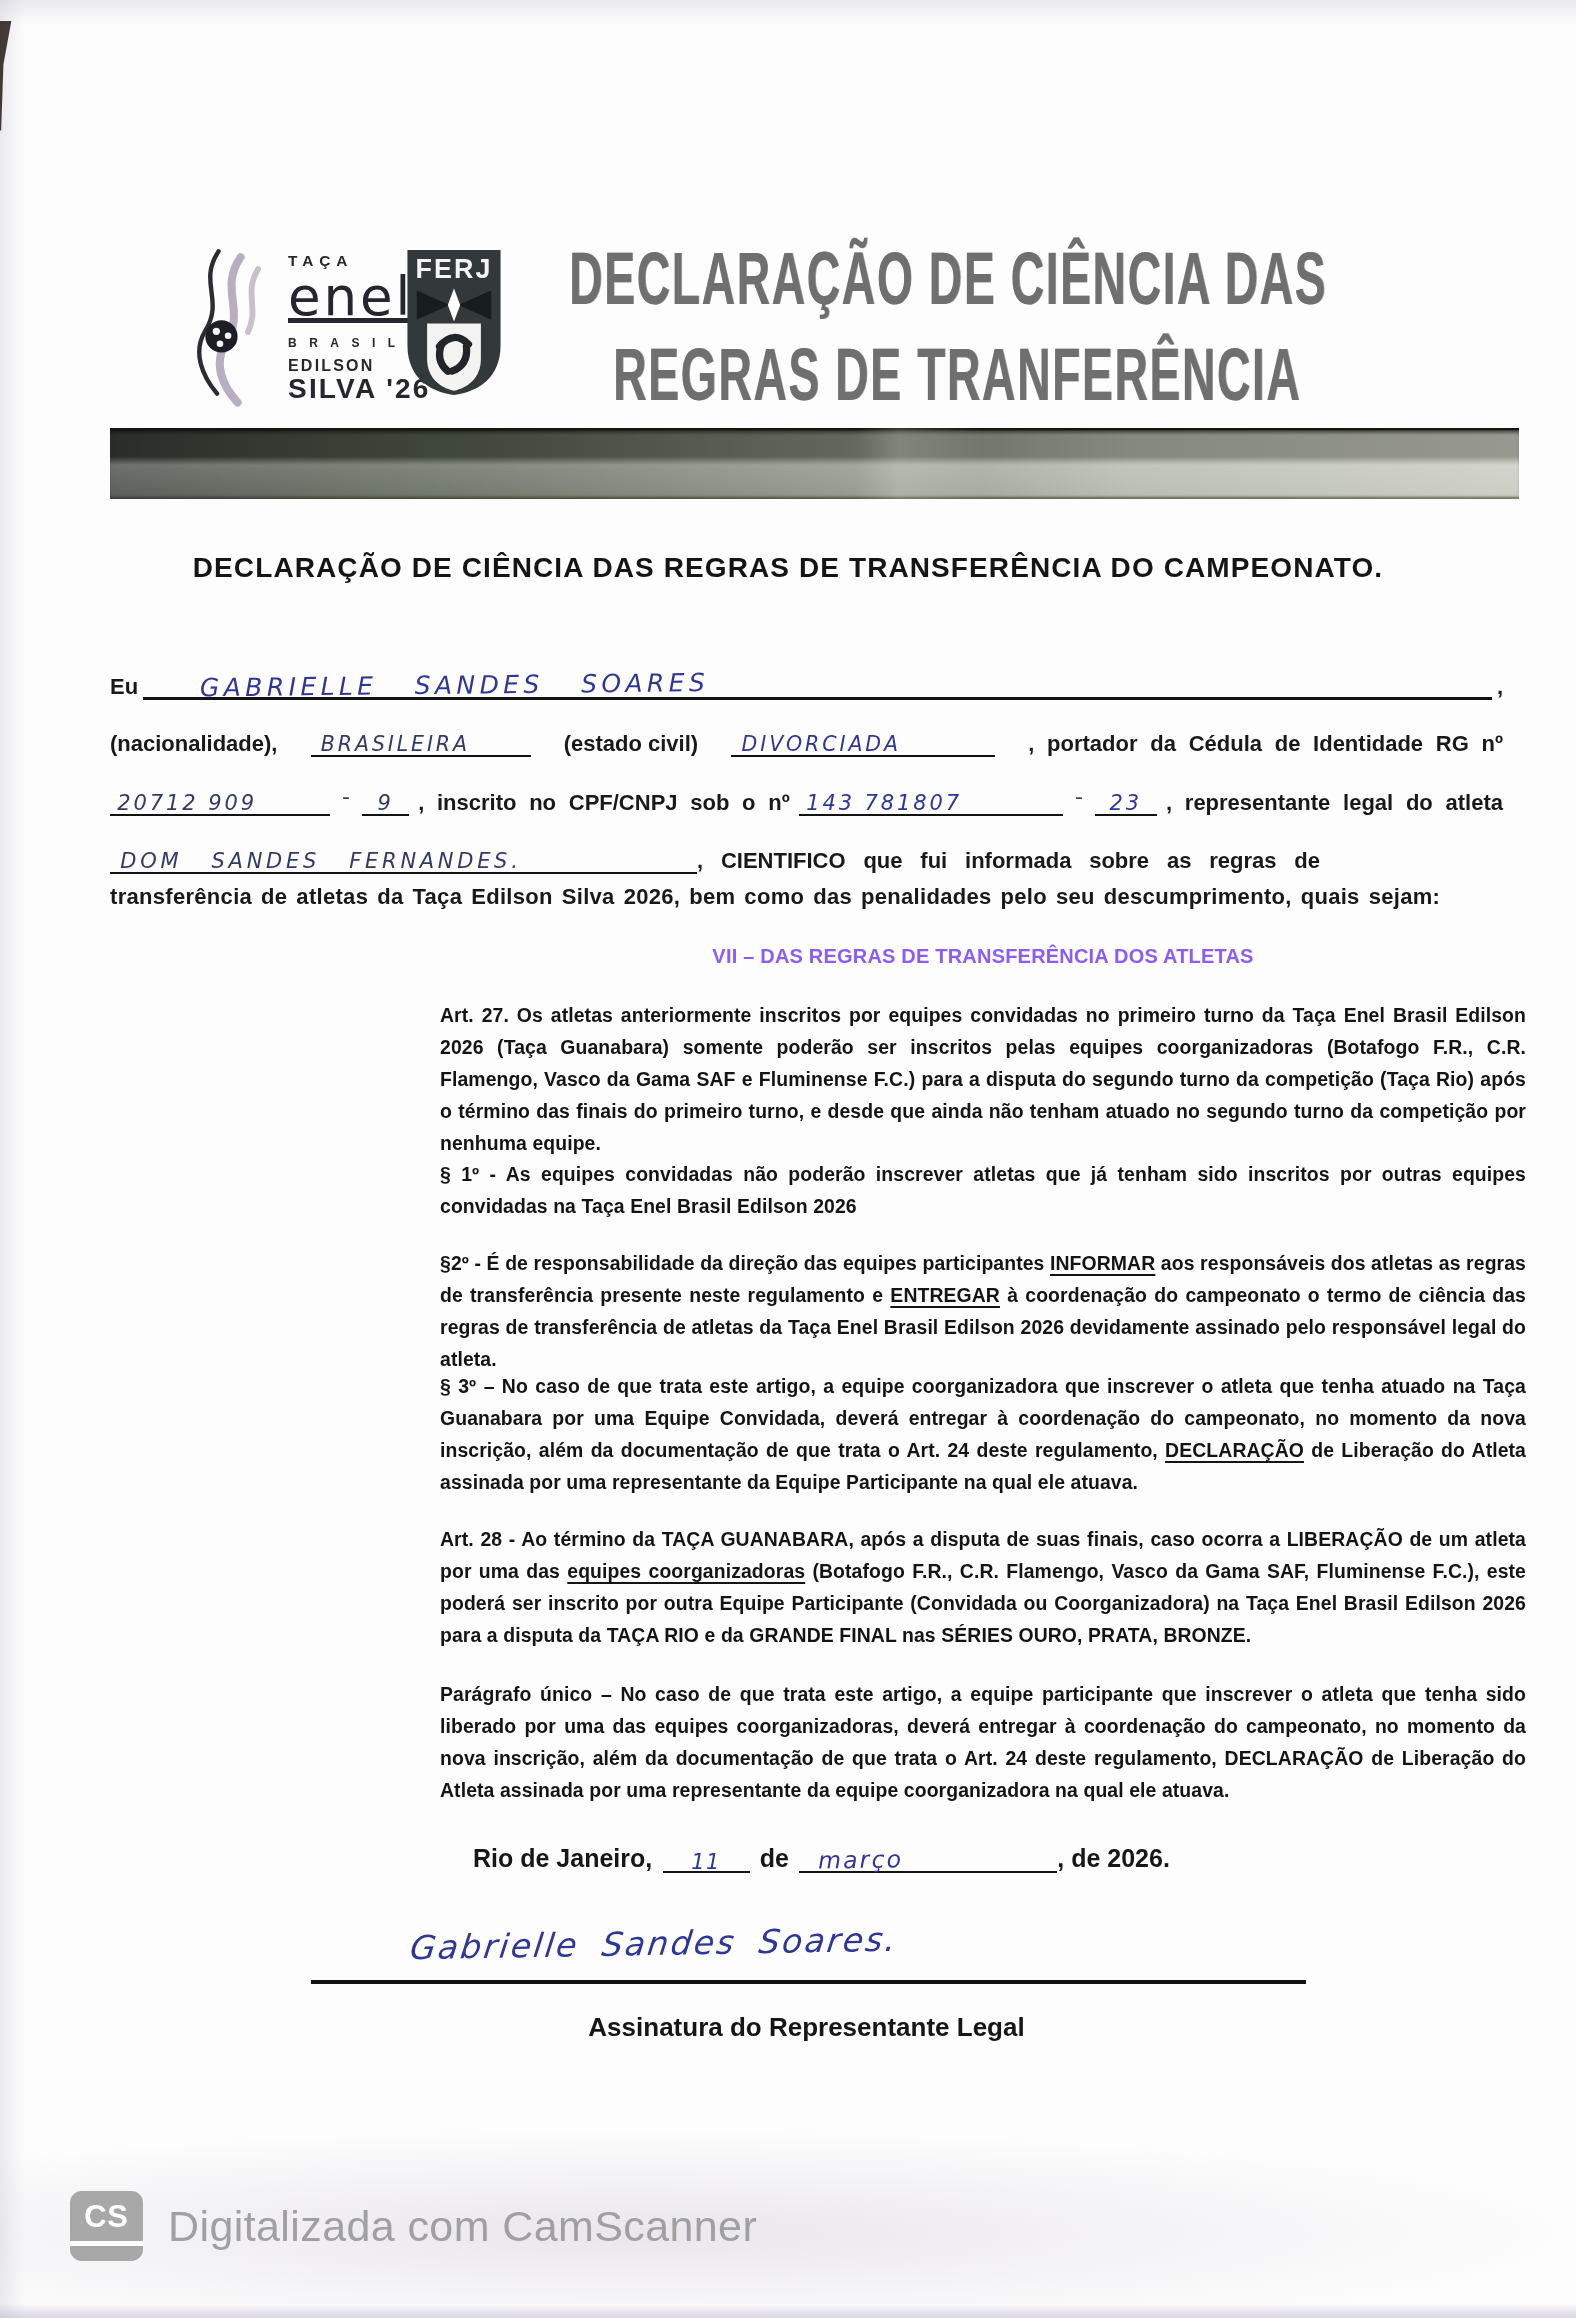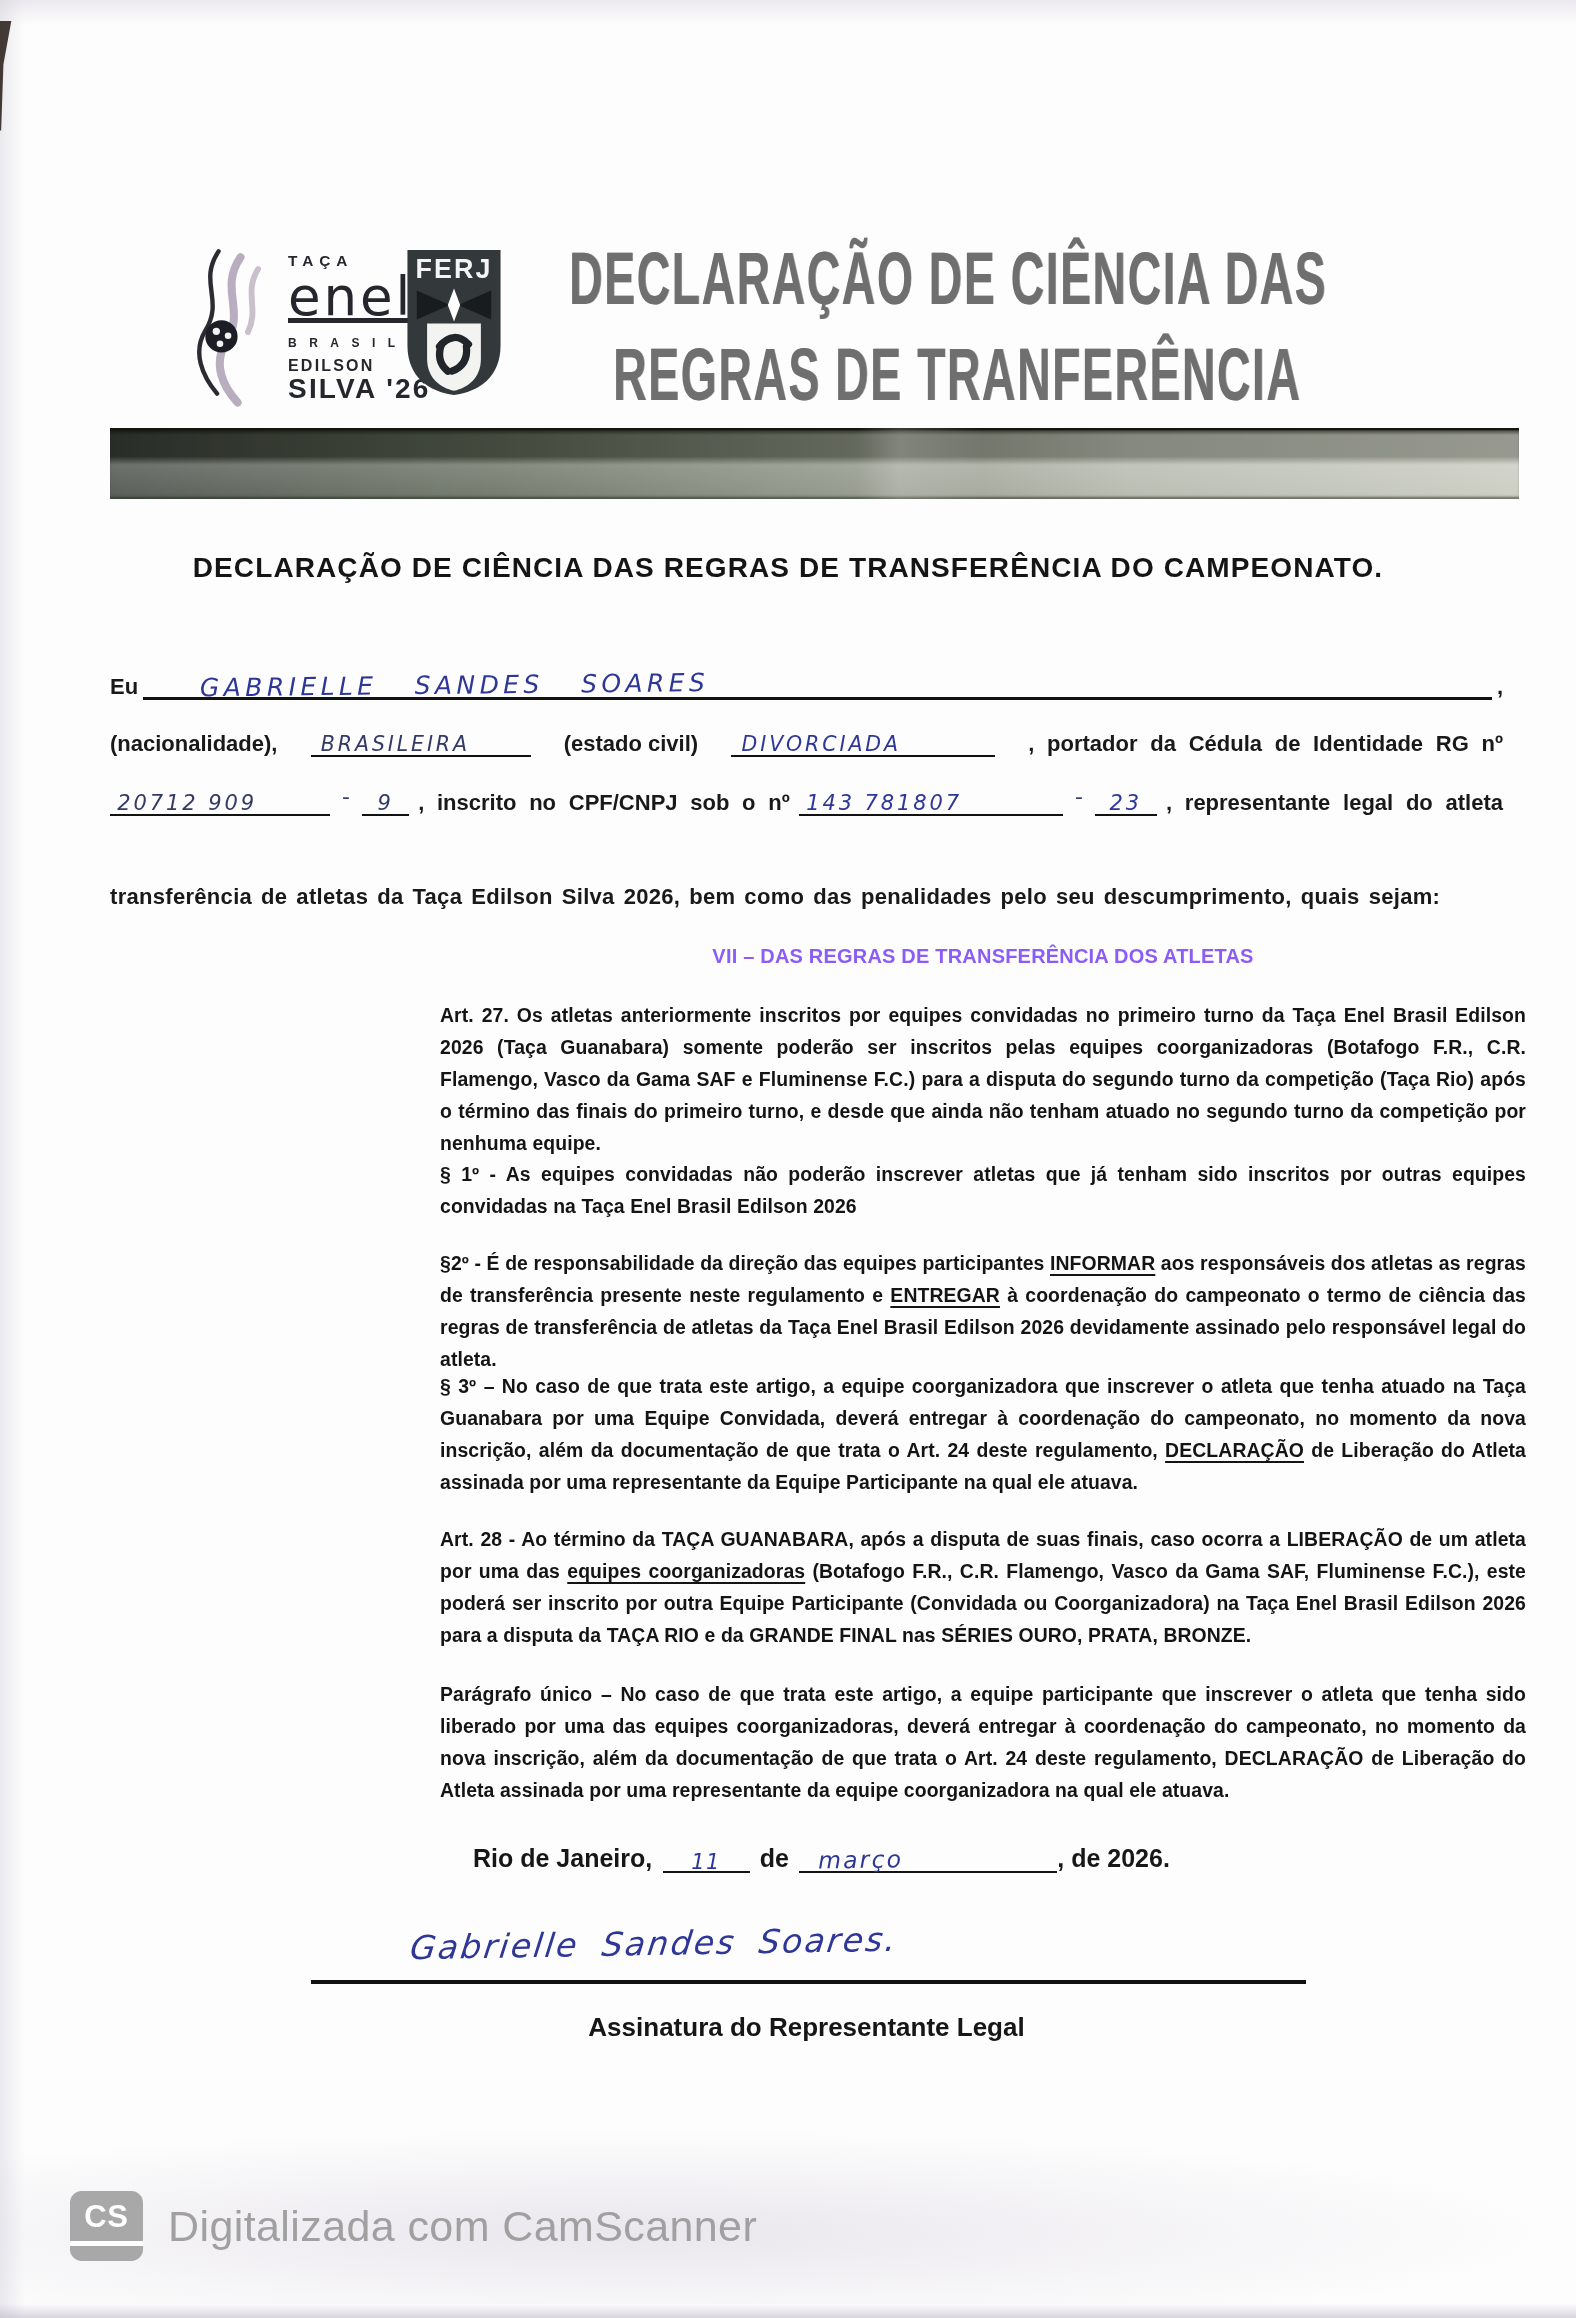--- a/index.html
+++ b/index.html
@@ -171,20 +171,26 @@
     <span class="fill" style="min-width:264px;">
       <span class="hw hw-num">143 781807</span>
     </span>
     <span class="hw-dash">-</span>
     <span class="fill" style="min-width:62px;justify-content:center;">
       <span class="hw hw-num">23</span>
     </span>
     <span class="lbl ws">, representante legal do atleta</span>
   </div>
 
+  <div class="intro-line" style="top:831px;height:43px;">
+    <span class="fill" style="min-width:587px;">
+      <span class="hw hw-athlete hw-navy">DOM SANDES FERNANDES.</span>
+    </span>
+    <span class="lbl" style="word-spacing:11.7px;">, CIENTIFICO que fui informada sobre as regras de</span>
+  </div>
 
   <div class="intro-line intro-5" style="top:884px;">transferência de atletas da Taça Edilson Silva 2026, bem como das penalidades pelo seu descumprimento, quais sejam:</div>
 
   <div class="sec-heading">VII – DAS REGRAS DE TRANSFERÊNCIA DOS ATLETAS</div>
 
   <div class="para" style="top:999px;"><span>Art. 27. Os atletas anteriormente inscritos por equipes convidadas no primeiro turno da Taça Enel Brasil Edilson 2026 (Taça Guanabara) somente poderão ser inscritos pelas equipes coorganizadoras (Botafogo F.R., C.R. Flamengo, Vasco da Gama SAF e Fluminense F.C.) para a disputa do segundo turno da competição (Taça Rio) após o término das finais do primeiro turno, e desde que ainda não tenham atuado no segundo turno da competição por nenhuma equipe.</span></div>
   <div class="para" style="top:1158px;"><span>§ 1º - As equipes convidadas não poderão inscrever atletas que já tenham sido inscritos por outras equipes convidadas na Taça Enel Brasil Edilson 2026</span></div>
   <div class="para" style="top:1247px;"><span>§2º - É de responsabilidade da direção das equipes participantes </span><span class="useg">INFORMAR</span><span> aos responsáveis dos atletas as regras de transferência presente neste regulamento e </span><span class="useg">ENTREGAR</span><span> à coordenação do campeonato o termo de ciência das regras de transferência de atletas da Taça Enel Brasil Edilson 2026 devidamente assinado pelo responsável legal do atleta.</span></div>
   <div class="para" style="top:1370px;"><span>§ 3º – No caso de que trata este artigo, a equipe coorganizadora que inscrever o atleta que tenha atuado na Taça Guanabara por uma Equipe Convidada, deverá entregar à coordenação do campeonato, no momento da nova inscrição, além da documentação de que trata o Art. 24 deste regulamento, </span><span class="useg">DECLARAÇÃO</span><span> de Liberação do Atleta assinada por uma representante da Equipe Participante na qual ele atuava.</span></div>
   <div class="para" style="top:1523px;"><span>Art. 28 - Ao término da TAÇA GUANABARA, após a disputa de suas finais, caso ocorra a LIBERAÇÃO de um atleta por uma das </span><span class="useg">equipes coorganizadoras</span><span> (Botafogo F.R., C.R. Flamengo, Vasco da Gama SAF, Fluminense F.C.), este poderá ser inscrito por outra Equipe Participante (Convidada ou Coorganizadora) na Taça Enel Brasil Edilson 2026 para a disputa da TAÇA RIO e da GRANDE FINAL nas SÉRIES OURO, PRATA, BRONZE.</span></div>

